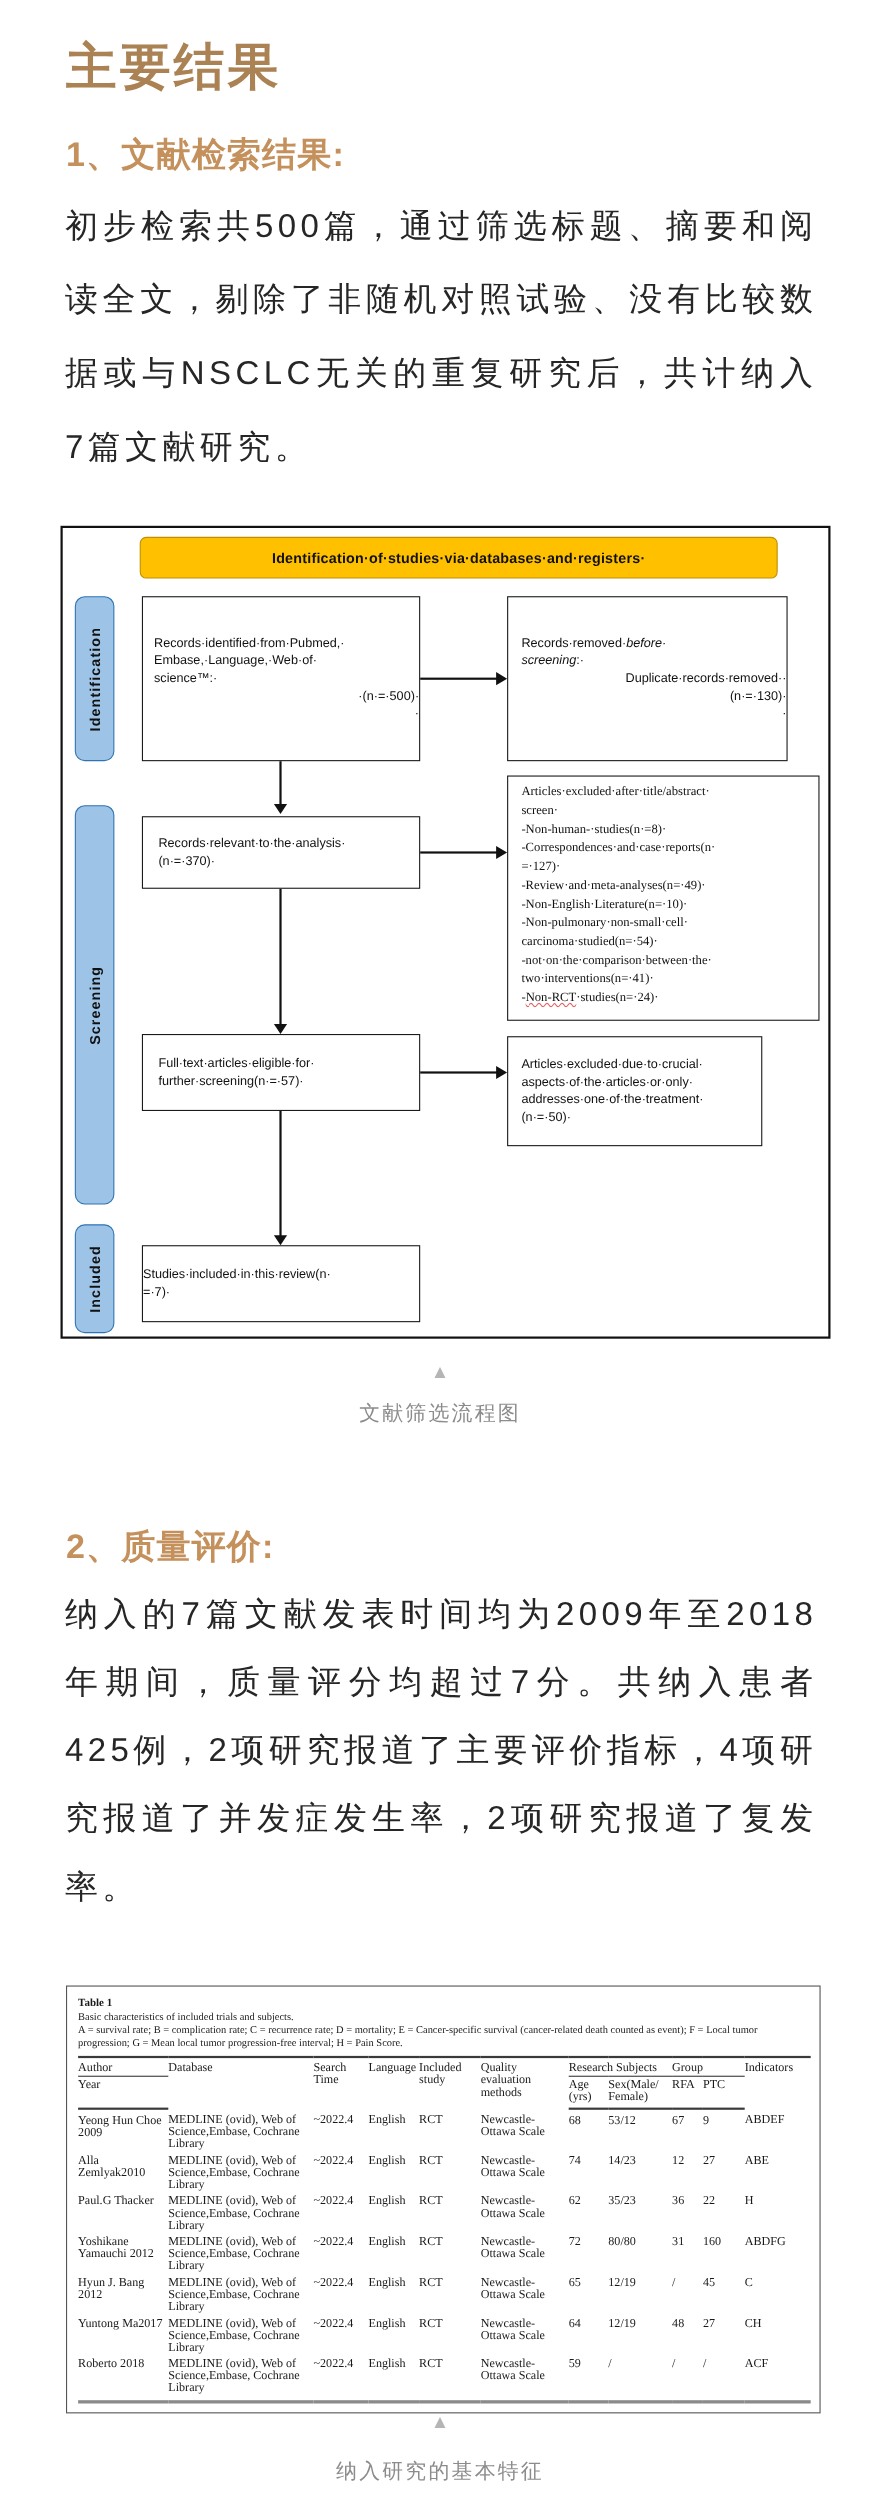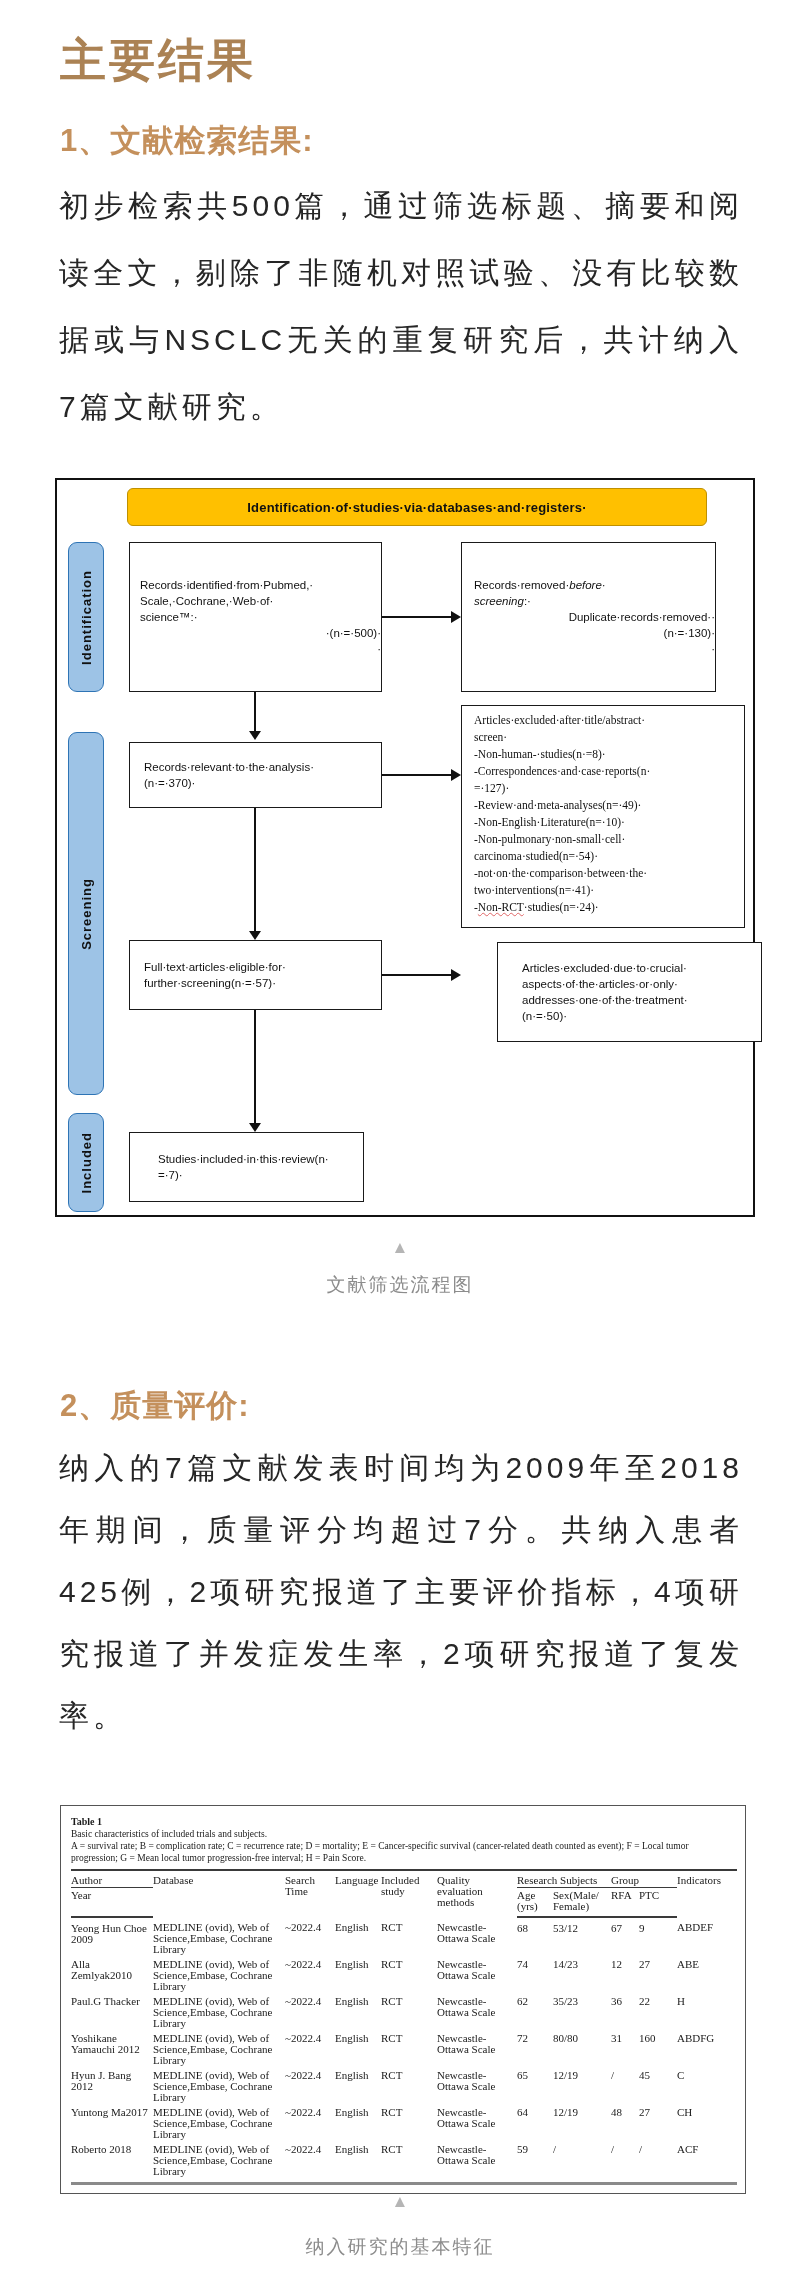--- a/index.html
+++ b/index.html
@@ -41,22 +41,22 @@
   .st-scr{top:252px;height:363px;}
   .st-inc{top:633px;height:99px;}
   .fbox{position:absolute;background:#fff;border:1.8px solid #1a1a1a;
       display:flex;flex-direction:column;justify-content:center;line-height:16px;}
   .fb1{left:72px;top:62px;width:253px;height:150px;padding-left:10px;}
   .fb2{left:404px;top:62px;width:255px;height:150px;padding-left:12px;}
   .fb3{left:72px;top:262px;width:253px;height:66px;padding-left:14px;}
   .fb4{left:404px;top:225px;width:284px;height:223px;justify-content:flex-start;
        padding:6px 4px 0 12px;line-height:17px;font-family:Liberation Serif, serif;}
   .fb5{left:72px;top:460px;width:253px;height:70px;padding-left:14px;}
-  .fb6{left:404px;top:462px;width:265px;height:100px;padding-left:24px;margin-left:36px;}
-  .fb7{left:72px;top:652px;width:235px;height:70px;padding-left:28px;}
+  .fb6{left:404px;top:462px;width:232px;height:100px;padding-left:12px;}
+  .fb7{left:72px;top:652px;width:253px;height:70px;padding-left:0;}
   .fline.ind{padding-left:32px;text-align:right;}
   .it{font-style:italic;}
   .wavy{text-decoration:underline;text-decoration-style:wavy;
       text-decoration-color:#E06666;text-decoration-thickness:1px;}
   .varrow{position:absolute;width:2px;background:#111;left:197px;}
   .va1{top:212px;height:40px;}
   .va2{top:328px;height:124px;}
   .va3{top:530px;height:114px;}
   .vhead{position:absolute;left:192px;width:0;height:0;
       border-left:6px solid transparent;border-right:6px solid transparent;
@@ -113,21 +113,21 @@
     </div>
     <div class="stage st-scr">
       <span>Screening</span>
     </div>
     <div class="stage st-inc">
       <span>Included</span>
     </div>
 
     <div class="fbox fb1">
         <div class="fline"><span>Records·identified·from·Pubmed,·</span></div>
-        <div class="fline"><span>Scale,·Cochrane,·Web·of·</span></div>
+        <div class="fline"><span>Embase,·Language,·Web·of·</span></div>
         <div class="fline"><span>science™:·</span></div>
         <div class="fline ind"><span>·(n·=·500)·</span></div>
         <div class="fline ind"><span>·</span></div>
       </div>
     <div class="fbox fb2">
         <div class="fline"><span>Records·removed·</span><span class="it">before·</span></div>
         <div class="fline"><span class="it">screening</span><span>:·</span></div>
         <div class="fline ind"><span>Duplicate·records·removed··</span></div>
         <div class="fline ind"><span>(n·=·130)·</span></div>
         <div class="fline ind"><span>·</span></div>

